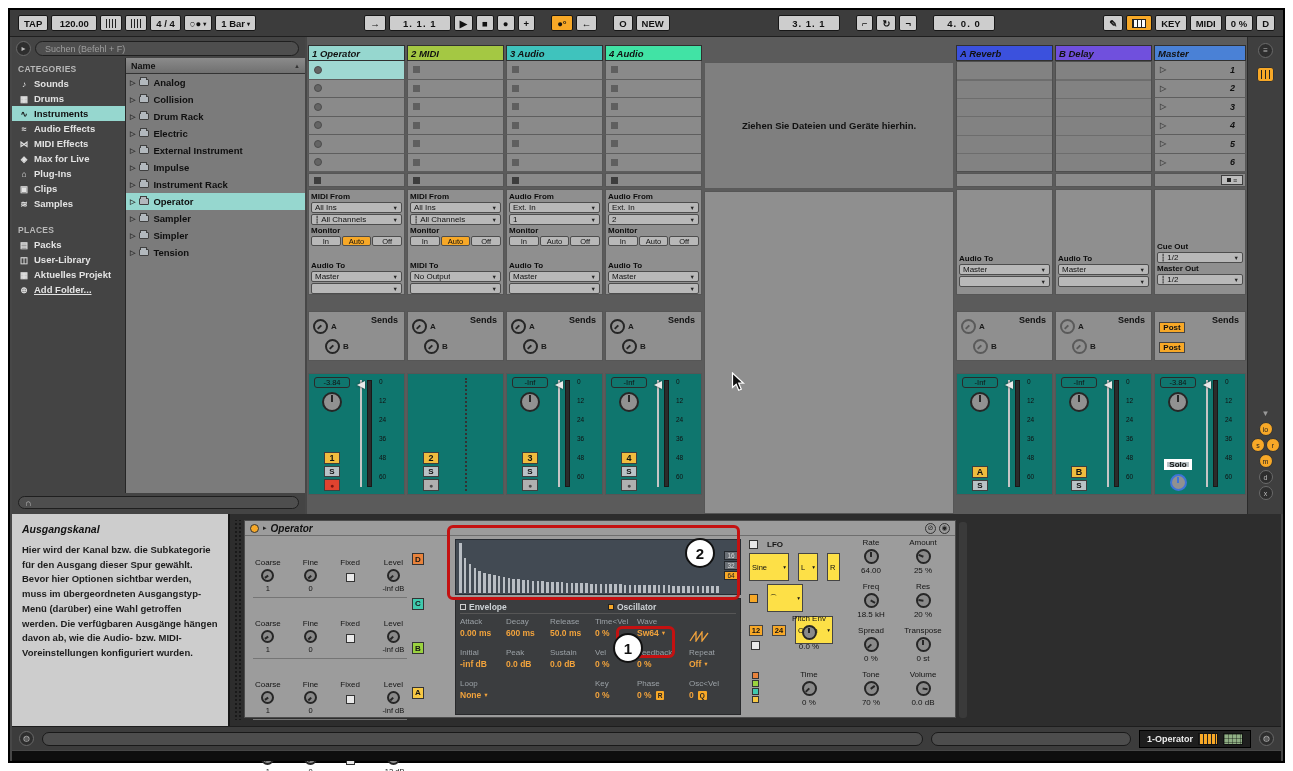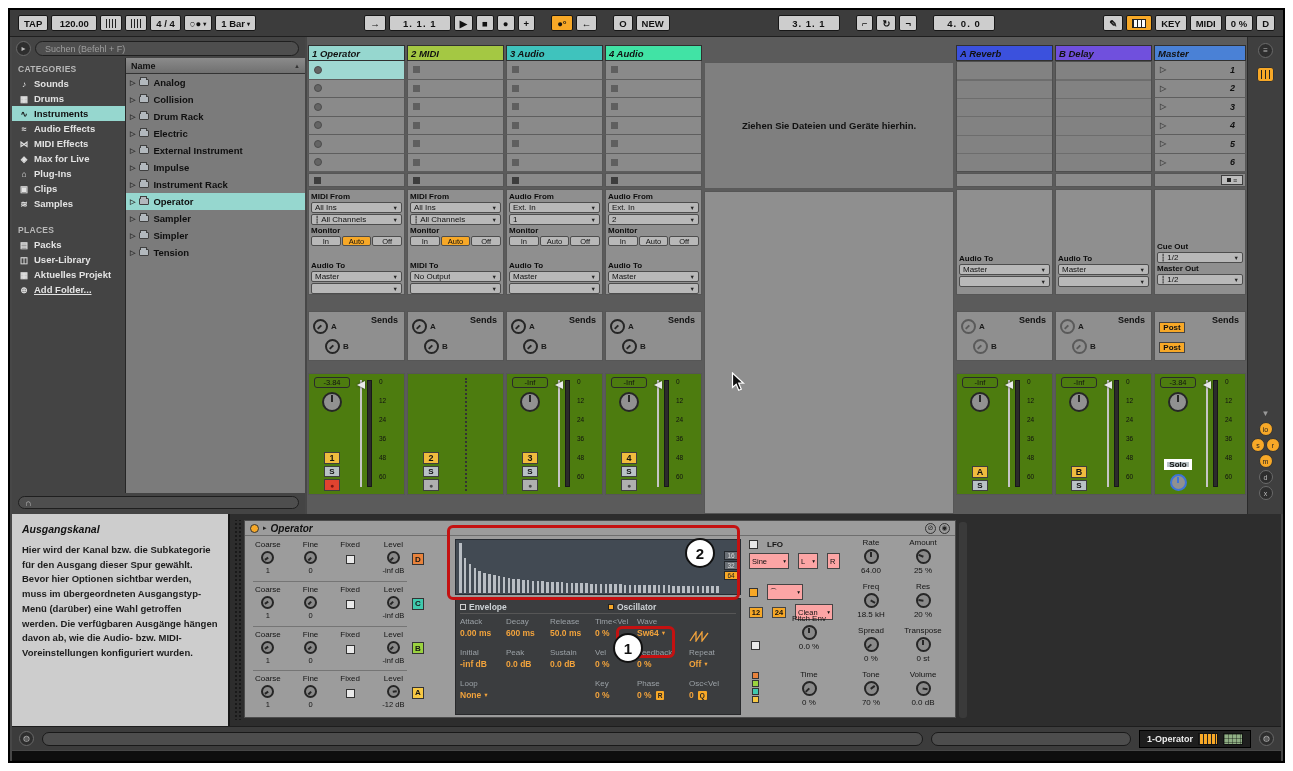--- a/index.html
+++ b/index.html
@@ -73,21 +73,21 @@
   .sel-icon { font-style:normal; font-size:7px; color:#333; }
   .monitor { display:flex; gap:1px; margin-bottom:15px; }
   .mon-btn { flex:1; height:10px; background:#b8b8b8; border:1px solid #4d4d4d; border-radius:2px; font-size:7.5px; color:#111; display:flex; align-items:center; justify-content:center; }
   .mon-btn.active { background:#f7a827; }
   .sends { height:50px; flex:none; margin-top:16px; background:#8f8f8f; border:1px solid #565656; position:relative; padding:4px; }
   .sends-label { position:absolute; right:6px; top:3px; font-size:9px; font-weight:bold; color:#111; }
   .send-row { display:flex; align-items:center; gap:3px; height:20px; }
   .send-row.b { margin-left:12px; }
   .send-letter { font-size:8px; font-weight:bold; color:#1a1a1a; }
   .post-btn { display:inline-flex; align-items:center; justify-content:center; width:26px; height:11px; background:#f7a827; border:1px solid #444; font-size:8px; font-weight:bold; color:#111; margin:3px 0; }
-  .mixer { height:122px; flex:none; margin-top:12px; background:#4d7c0f; border:1px solid #565656; display:flex; padding:3px 2px 3px 3px; gap:2px; }
+  .mixer { height:122px; flex:none; margin-top:12px; background:#0f766e; border:1px solid #565656; display:flex; padding:3px 2px 3px 3px; gap:2px; }
   .mx-left { width:40px; display:flex; flex-direction:column; align-items:center; }
   .peak { width:36px; height:11px; border:1px solid #2a2a2a; border-radius:3px; font-size:7.5px; color:#111; display:flex; align-items:center; justify-content:center; flex:none; }
   .pan { margin-top:4px; }
   .numbox { width:16px; height:12px; background:#f0bc3e; border:1px solid #3e3e3e; font-size:9px; font-weight:bold; color:#111; display:flex; align-items:center; justify-content:center; margin-top:auto; flex:none; }
   .sbox { width:16px; height:11px; background:#b9c2c6; border:1px solid #3e3e3e; font-size:8px; font-weight:bold; color:#111; margin-top:2px; display:flex; align-items:center; justify-content:center; flex:none; }
   .armbox { width:16px; height:12px; background:#b0b0b0; border:1px solid #3e3e3e; margin-top:2px; display:flex; align-items:center; justify-content:center; font-size:7px; color:#4a4a4a; flex:none; }
   .armbox.armed { background:#e0432f; color:#7a1410; }
   .solo-wide { width:28px; height:11px; background:#b9c2c6; border:3px solid #ffffff; font-size:8px; font-weight:bold; color:#111; display:flex; align-items:center; justify-content:center; margin-top:auto; flex:none; }
   .mx-right { flex:1; display:flex; padding-top:1px; }
   .fader-col { width:13px; position:relative; }
@@ -130,21 +130,21 @@
   .device-area { flex:1; display:flex; padding:6px 2px 6px 3px; }
   .drag-strip { width:9px; flex:none; margin-right:2px; background-image:radial-gradient(circle,#191919 1px,transparent 1.3px); background-size:4px 4px; background-position:1px 2px; }
   .device { width:712px; flex:none; height:198px; background:#9c9c9c; border:1px solid #4c4c4c; position:relative; }
   .dev-title { position:absolute; left:0; top:0; right:0; height:15px; border-bottom:1px solid #6e6e6e; display:flex; align-items:center; padding:0 5px; gap:4px; }
   .led { width:9px; height:9px; border-radius:50%; background:#f7a827; border:1px solid #333; flex:none; }
   .fold { font-size:7px; color:#222; }
   .dev-name { font-size:10px; font-weight:bold; font-style:italic; color:#111; }
   .dev-icons { margin-left:auto; display:flex; gap:3px; }
   .dev-circle { width:11px; height:11px; border-radius:50%; border:1px solid #333; color:#222; font-size:7px; display:flex; align-items:center; justify-content:center; }
   .osc-section { position:absolute; left:8px; top:16px; width:154px; bottom:2px; display:flex; flex-direction:column; }
-  .osc-row { flex:1; border-bottom:1px solid #757575; display:flex; padding:3px 0 4px 2px; gap:20px; }
+  .osc-row { flex:1; border-bottom:1px solid #757575; display:flex; padding:3px 0 4px 2px; gap:20px;margin-top:18px; }
   .osc-row:last-child { border-bottom:none; }
   .osc-cell { display:flex; flex-direction:column; align-items:center; gap:2px; }
   .osc-cell:nth-child(1){ width:40px; } .osc-cell:nth-child(2){ width:33px; } .osc-cell:nth-child(3){ width:31px; } .osc-cell:nth-child(4){ width:46px; }
   .osc-lbl { font-size:8px; color:#141414; }
   .osc-val { font-size:7.5px; color:#141414; white-space:nowrap; }
   .chk { width:9px; height:9px; background:#e9e9e9; border:1px solid #333; display:inline-block; flex:none; }
   .chk.amber { background:#f7a827; }
   .osc-cell.fixed .chk { margin-top:4px; }
   .tabs { position:absolute; left:166px; top:16px; bottom:2px; width:14px; display:flex; flex-direction:column; justify-content:space-around; align-items:center; }
   .tab { width:12px; height:12px; border:1px solid #333; font-size:8px; font-weight:bold; color:#151515; display:flex; align-items:center; justify-content:center; }
@@ -166,21 +166,21 @@
   .env-val { font-size:8.5px; color:#f2a33c; font-weight:bold; display:flex; align-items:center; gap:2px; white-space:nowrap; }
   .badge { background:#f7a827; color:#222; font-size:6.5px; font-weight:bold; padding:0 2px; margin-left:2px; border-radius:1px; line-height:9px; }
   .dd-o { color:#f2a33c; font-size:5.5px; }
   .global { position:absolute; left:504px; top:17px; right:4px; bottom:2px; }
   .gblock { position:absolute; width:94px; }
   .grow { display:flex; align-items:center; gap:9px; }
   .mt3 { margin-top:4px; }
   .glabel { font-size:8px; color:#151515; white-space:nowrap; }
   .glabel.b { font-weight:bold; }
   .gvalue { font-size:8px; color:#151515; white-space:nowrap; }
-  .gselect { background:#fca5a5; border:1px solid #444; height:16px; font-size:7.5px; color:#111; display:inline-flex; justify-content:space-between; align-items:center; padding:0 2px; white-space:nowrap;text-align:right; }
+  .gselect { background:#fde047; border:1px solid #444; height:28px; font-size:7.5px; color:#111; display:inline-flex; justify-content:space-between; align-items:center; padding:0 2px; white-space:nowrap;text-align:right; }
   .gselect .dd { font-size:5.5px; font-style:normal; }
   .curve { font-style:normal; font-size:7px; }
   .slope { width:14px; height:11px; background:#f7a827; border:1px solid #444; font-size:7.5px; font-weight:bold; color:#111; display:inline-flex; align-items:center; justify-content:center; }
   .kgroup { position:absolute; width:56px; display:flex; flex-direction:column; align-items:center; gap:2px; }
   .kgroup .knob { width:15px; height:15px; }
   .chkpos { position:absolute; }
   .routing { position:absolute; display:flex; flex-direction:column; gap:1px; }
   .routing i { width:7px; height:7px; border:1px solid #333; display:block; }
   .vscroll { width:8px; flex:none; background:#3a3a3a; border-radius:3px; margin:2px 3px; }
   .fx-drop { flex:1; background:#9a9a9a; border:1px solid #4c4c4c; margin:1px 2px; display:flex; align-items:center; justify-content:center; font-size:10px; font-weight:bold; color:#111; }

